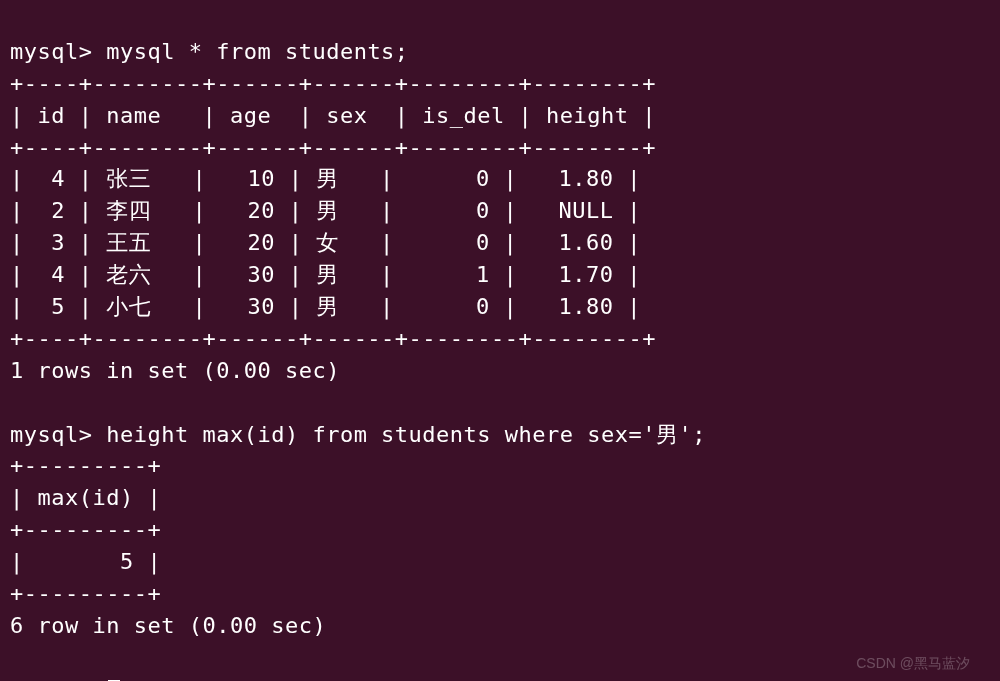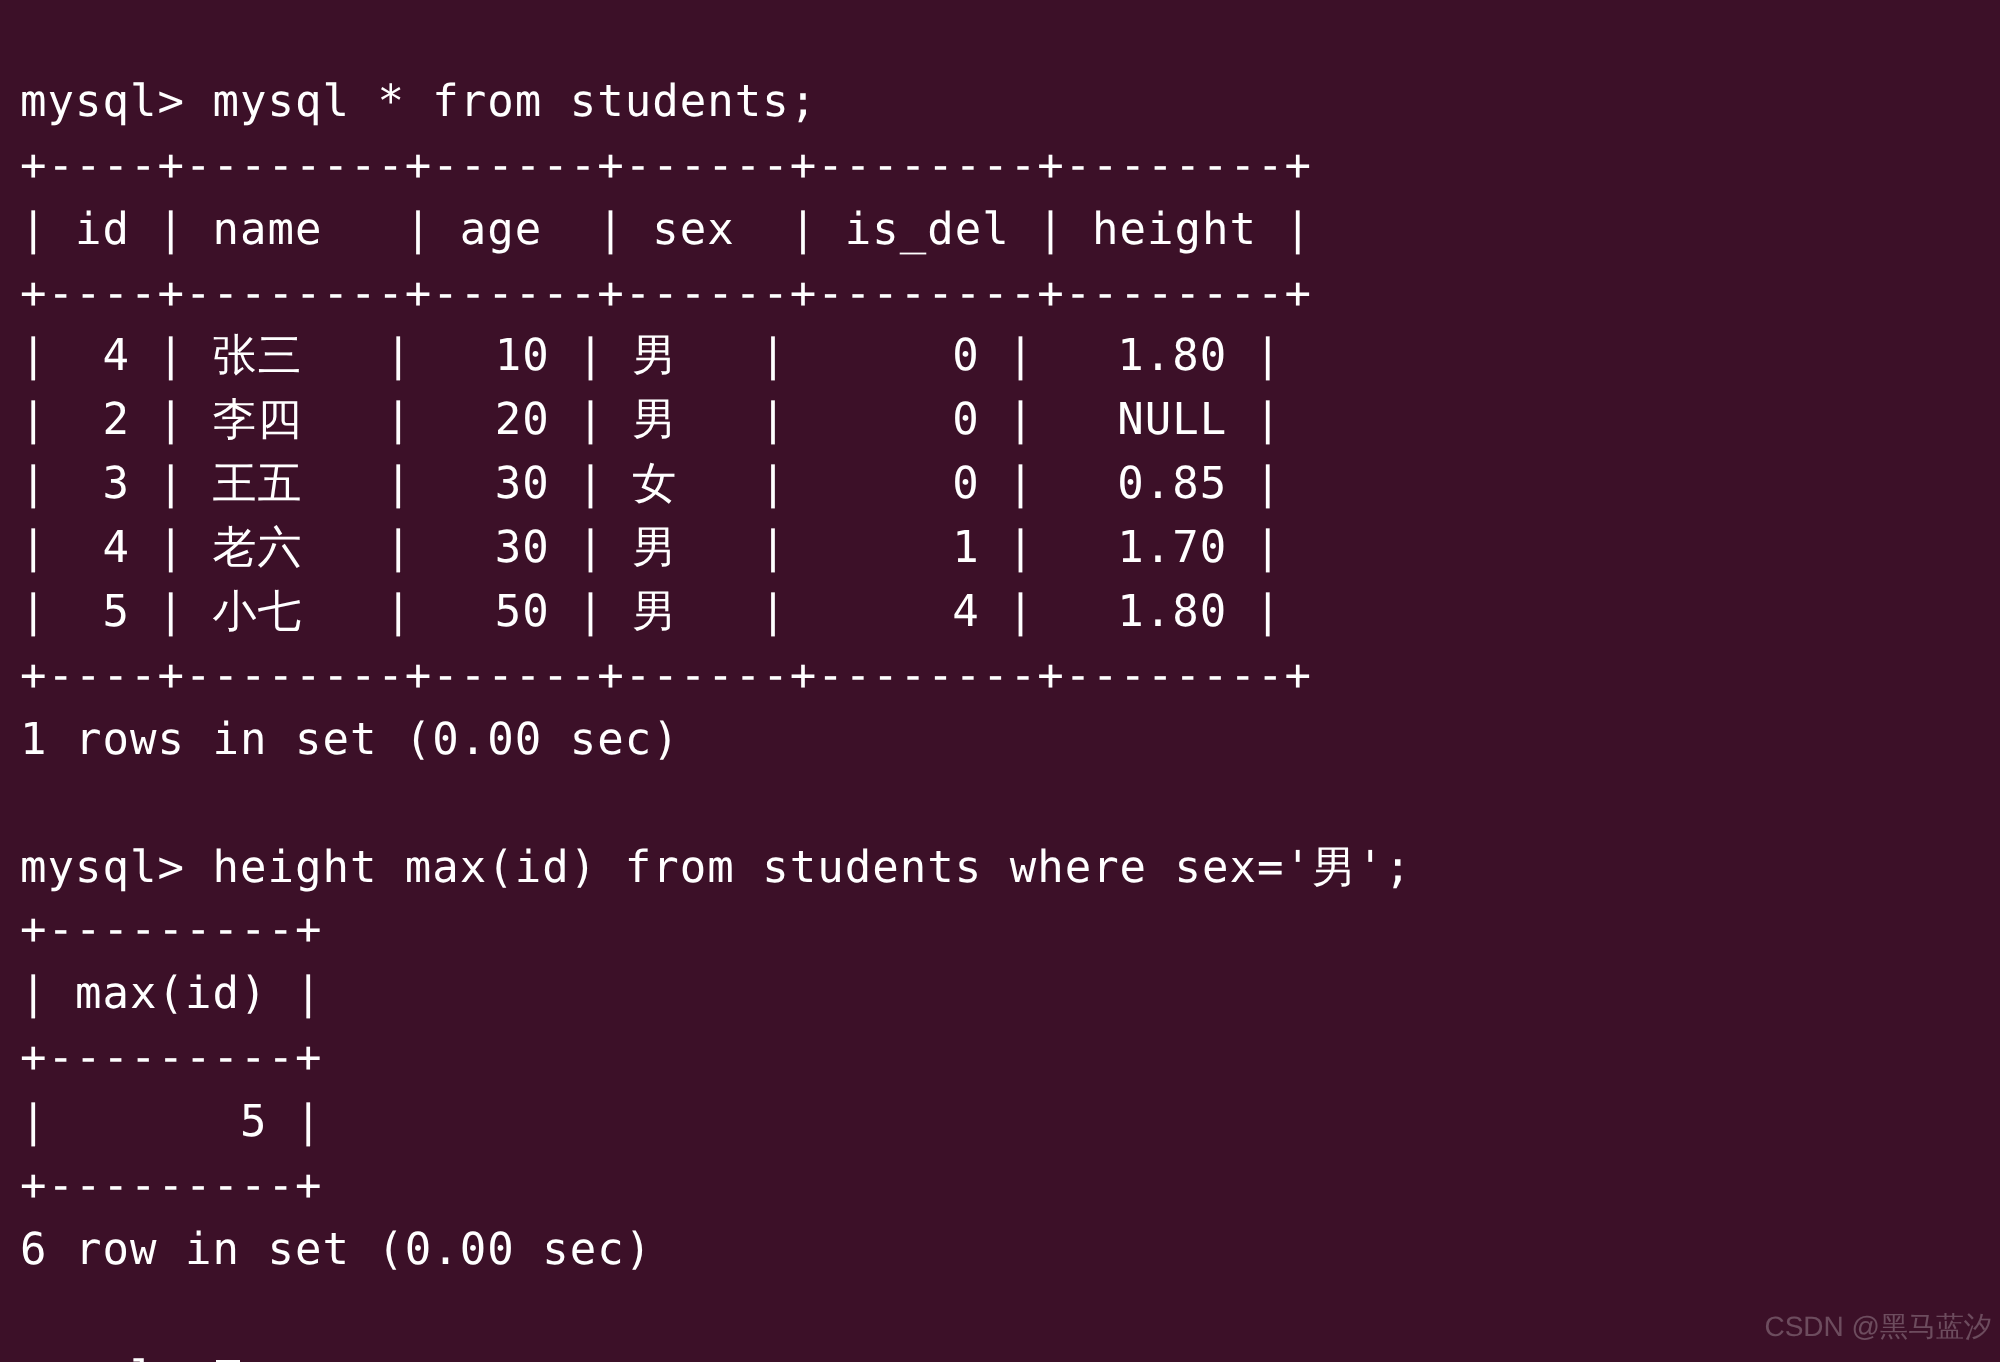--- a/index.html
+++ b/index.html
@@ -18,21 +18,21 @@
       height: 681px;
       overflow: hidden;
       letter-spacing: 0.5px;
     }
     .term {
       white-space: pre;
     }
     .watermark {
       position: absolute;
       bottom: 8px;
-      right: 4px;
+      right: 30px;
       color: rgba(255,255,255,0.25);
       font-size: 14px;
       font-family: sans-serif;
       letter-spacing: 0;
     }
     .cursor {
       display: inline-block;
       width: 12px;
       height: 22px;
       background: #ffffff;
@@ -43,23 +43,23 @@
 </head>
 <body>
 
 <div class="term">
 <span>mysql&gt; </span><span>mysql * from students;</span>
 <span>+----+--------+------+------+--------+--------+</span>
 <span>| id | name   | age  | sex  | is_del | height |</span>
 <span>+----+--------+------+------+--------+--------+</span>
 <span>|  4 | 张三   |   10 | 男   |      0 |   1.80 |</span>
 <span>|  2 | 李四   |   20 | 男   |      0 |   NULL |</span>
-<span>|  3 | 王五   |   30 | 女   |      0 |   0.85 |</span>
+<span>|  3 | 王五   |   20 | 女   |      0 |   1.60 |</span>
 <span>|  4 | 老六   |   30 | 男   |      1 |   1.70 |</span>
-<span>|  5 | 小七   |   50 | 男   |      4 |   1.80 |</span>
+<span>|  5 | 小七   |   30 | 男   |      0 |   1.80 |</span>
 <span>+----+--------+------+------+--------+--------+</span>
 <span>1 rows in set (0.00 sec)</span>
 
 <span>mysql&gt; </span><span>height max(id) from students where sex='男';</span>
 <span>+---------+</span>
 <span>| max(id) |</span>
 <span>+---------+</span>
 <span>|       5 |</span>
 <span>+---------+</span>
 <span>6 row in set (0.00 sec)</span>

